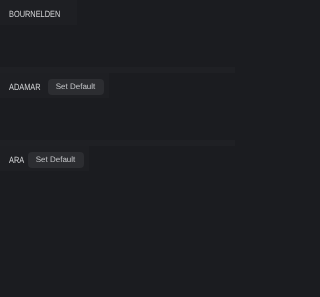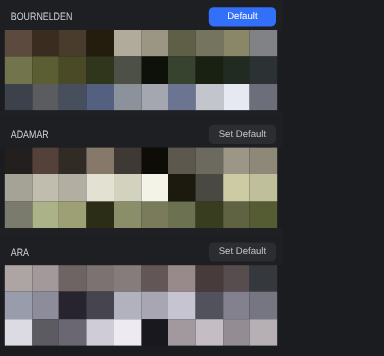--- a/index.html
+++ b/index.html
@@ -7,21 +7,21 @@
   html, body {
     width:235px; height:297px;
     background:#1b1c20;
     font-family:"Liberation Sans", sans-serif;
     overflow:hidden;
     -webkit-font-smoothing:antialiased;
     text-rendering:geometricPrecision;
   }
   #app { width:235px; height:297px; display:flex; flex-direction:column; background:#1b1c20; }
 
-  .palette-section { display:flex; flex-direction:column; flex:0 0 auto; }
+  .palette-section { display:flex; flex-direction:row; flex:0 0 auto; }
 
   .section-header {
     height:25px;
     display:flex; align-items:center; justify-content:space-between;
     padding:0 5px 0 9px;
     background:#1e1f23;
     flex:0 0 auto;
   }
   .section-title {
     font-size:9px;
@@ -58,21 +58,20 @@
 
   .gap { flex:0 0 auto; background:#1f2024; }
 </style>
 </head>
 <body>
 
 <div id="app">
     <div class="palette-section">
       <div class="section-header">
         <div class="section-title">BOURNELDEN</div>
-        <div class="btn btn-primary">Default</div>
       </div>
       <div class="grid-wrap">
         <div class="swatch-grid">
           <div class="swatch" style="background: rgb(92, 74, 62);"></div>
           <div class="swatch" style="background: rgb(58, 44, 30);"></div>
           <div class="swatch" style="background: rgb(74, 60, 44);"></div>
           <div class="swatch" style="background: rgb(36, 29, 14);"></div>
           <div class="swatch" style="background: rgb(176, 171, 155);"></div>
           <div class="swatch" style="background: rgb(155, 150, 131);"></div>
           <div class="swatch" style="background: rgb(95, 95, 72);"></div>

